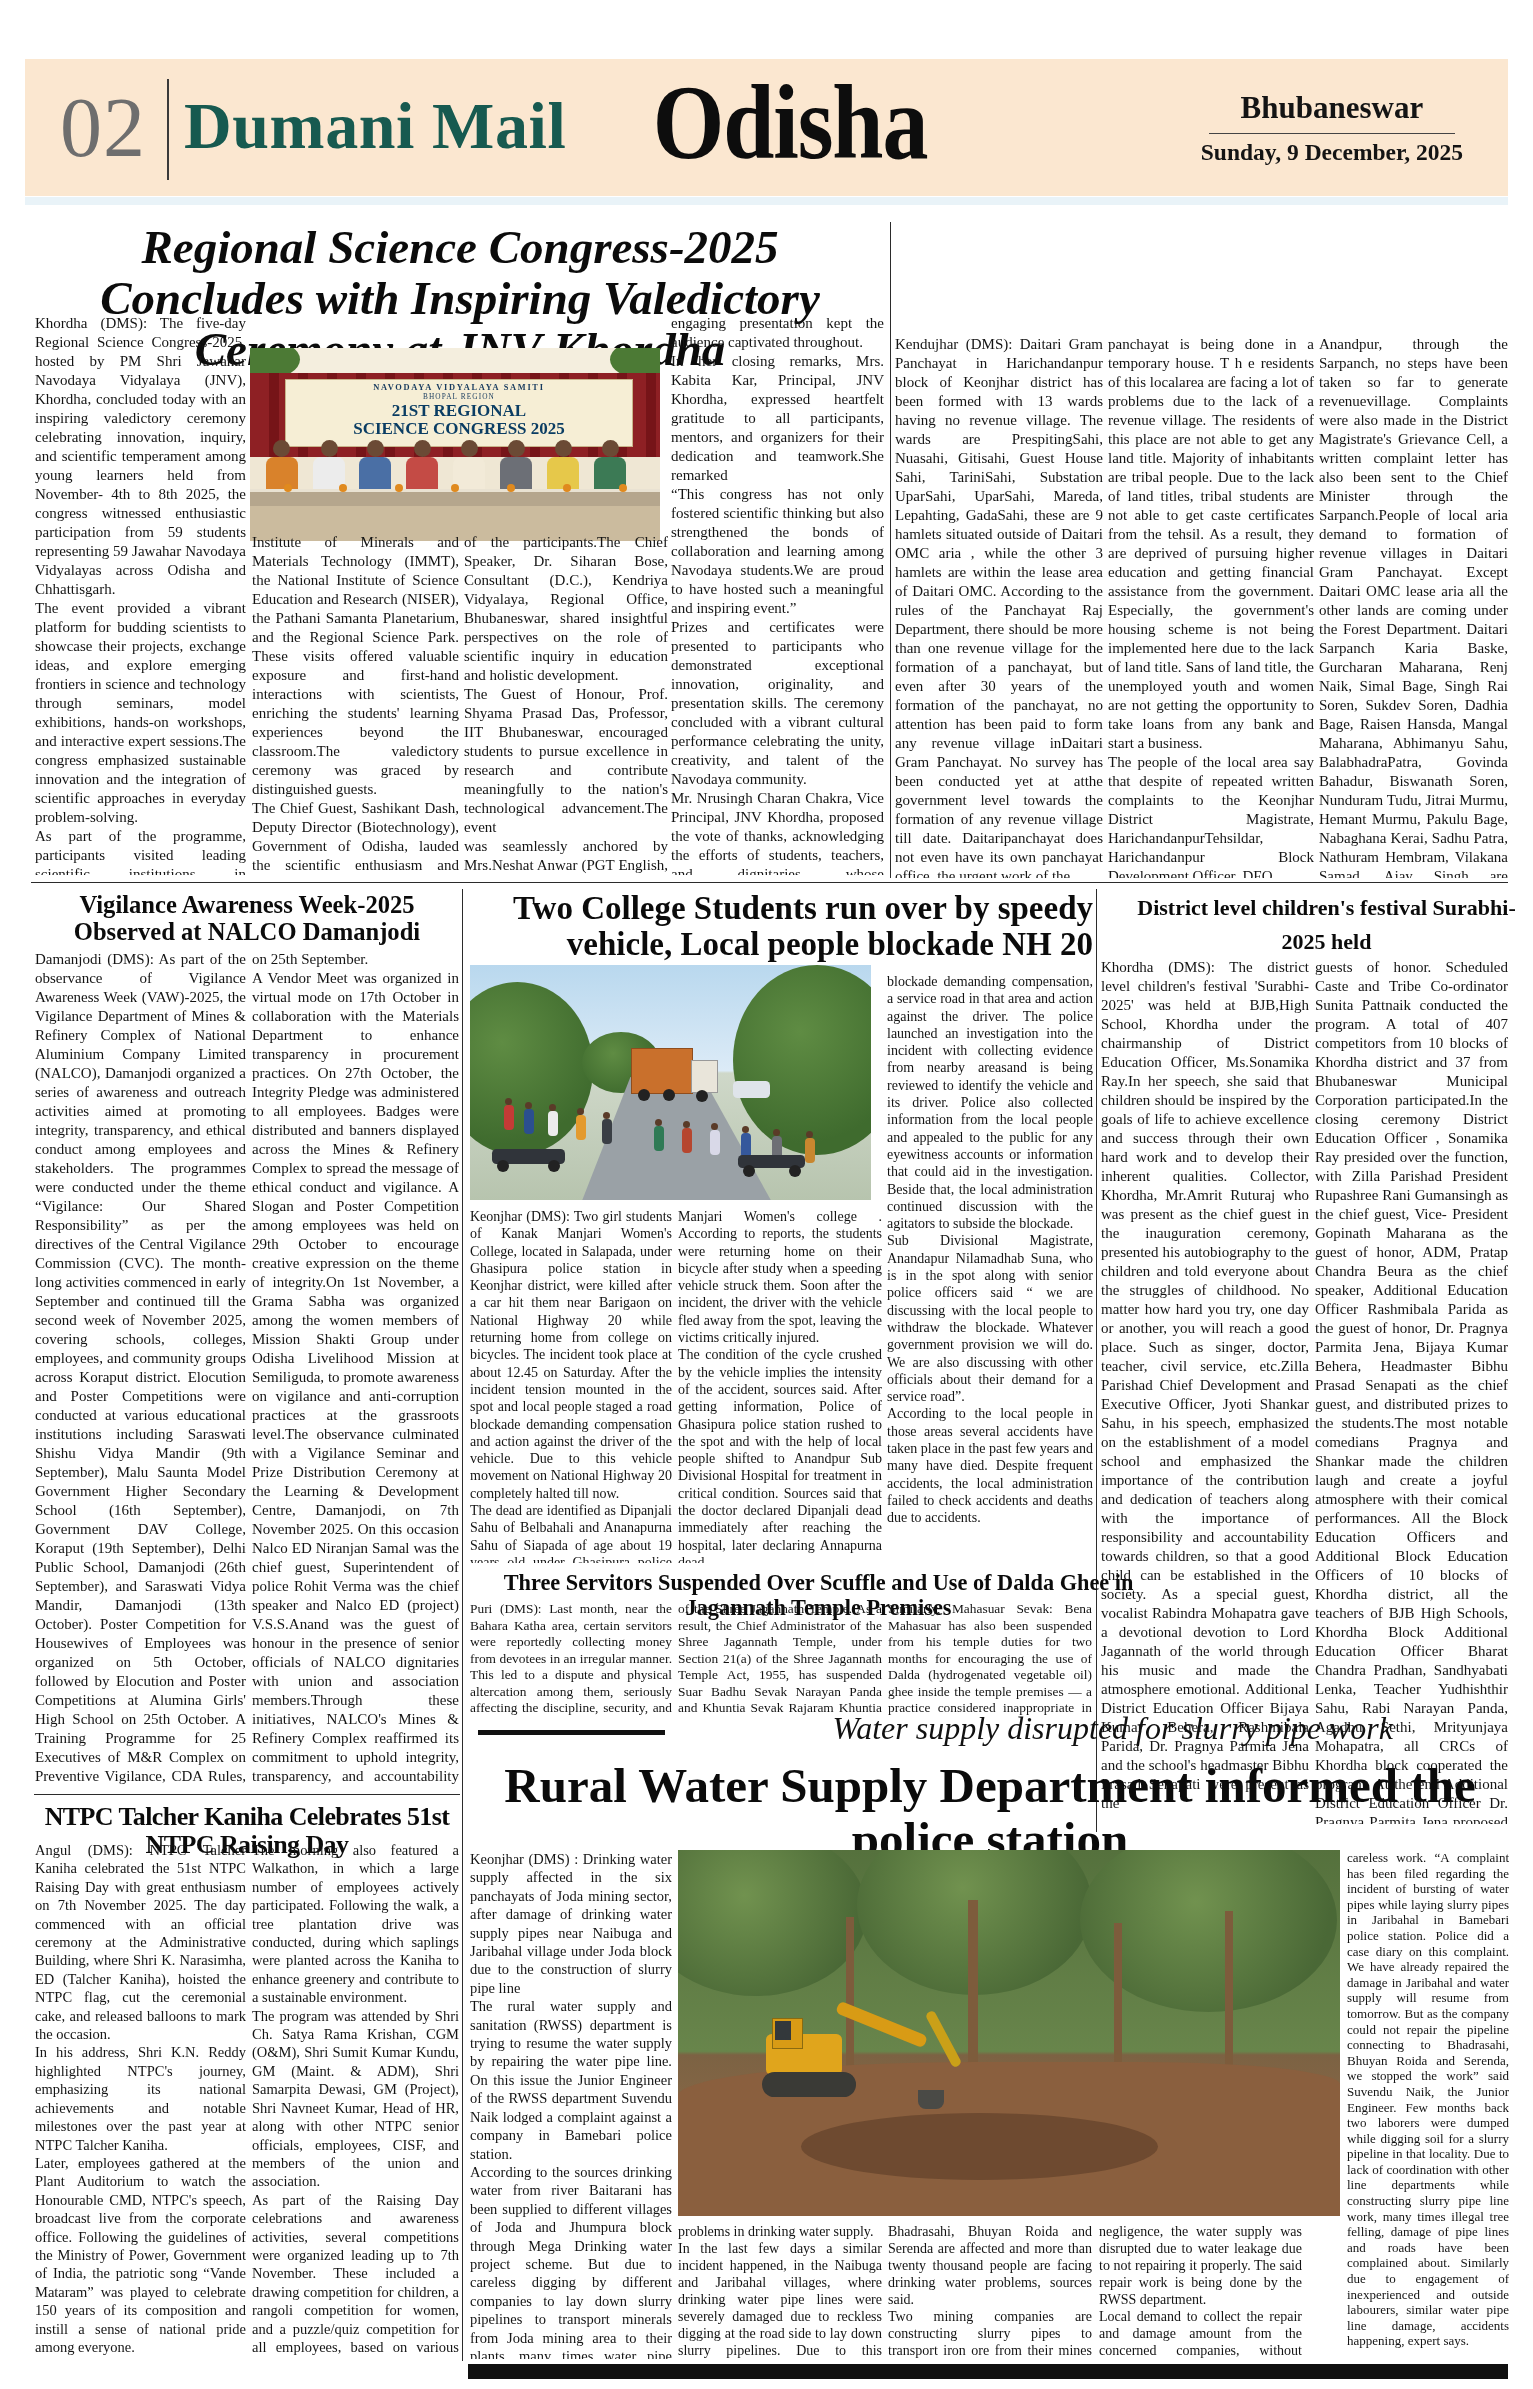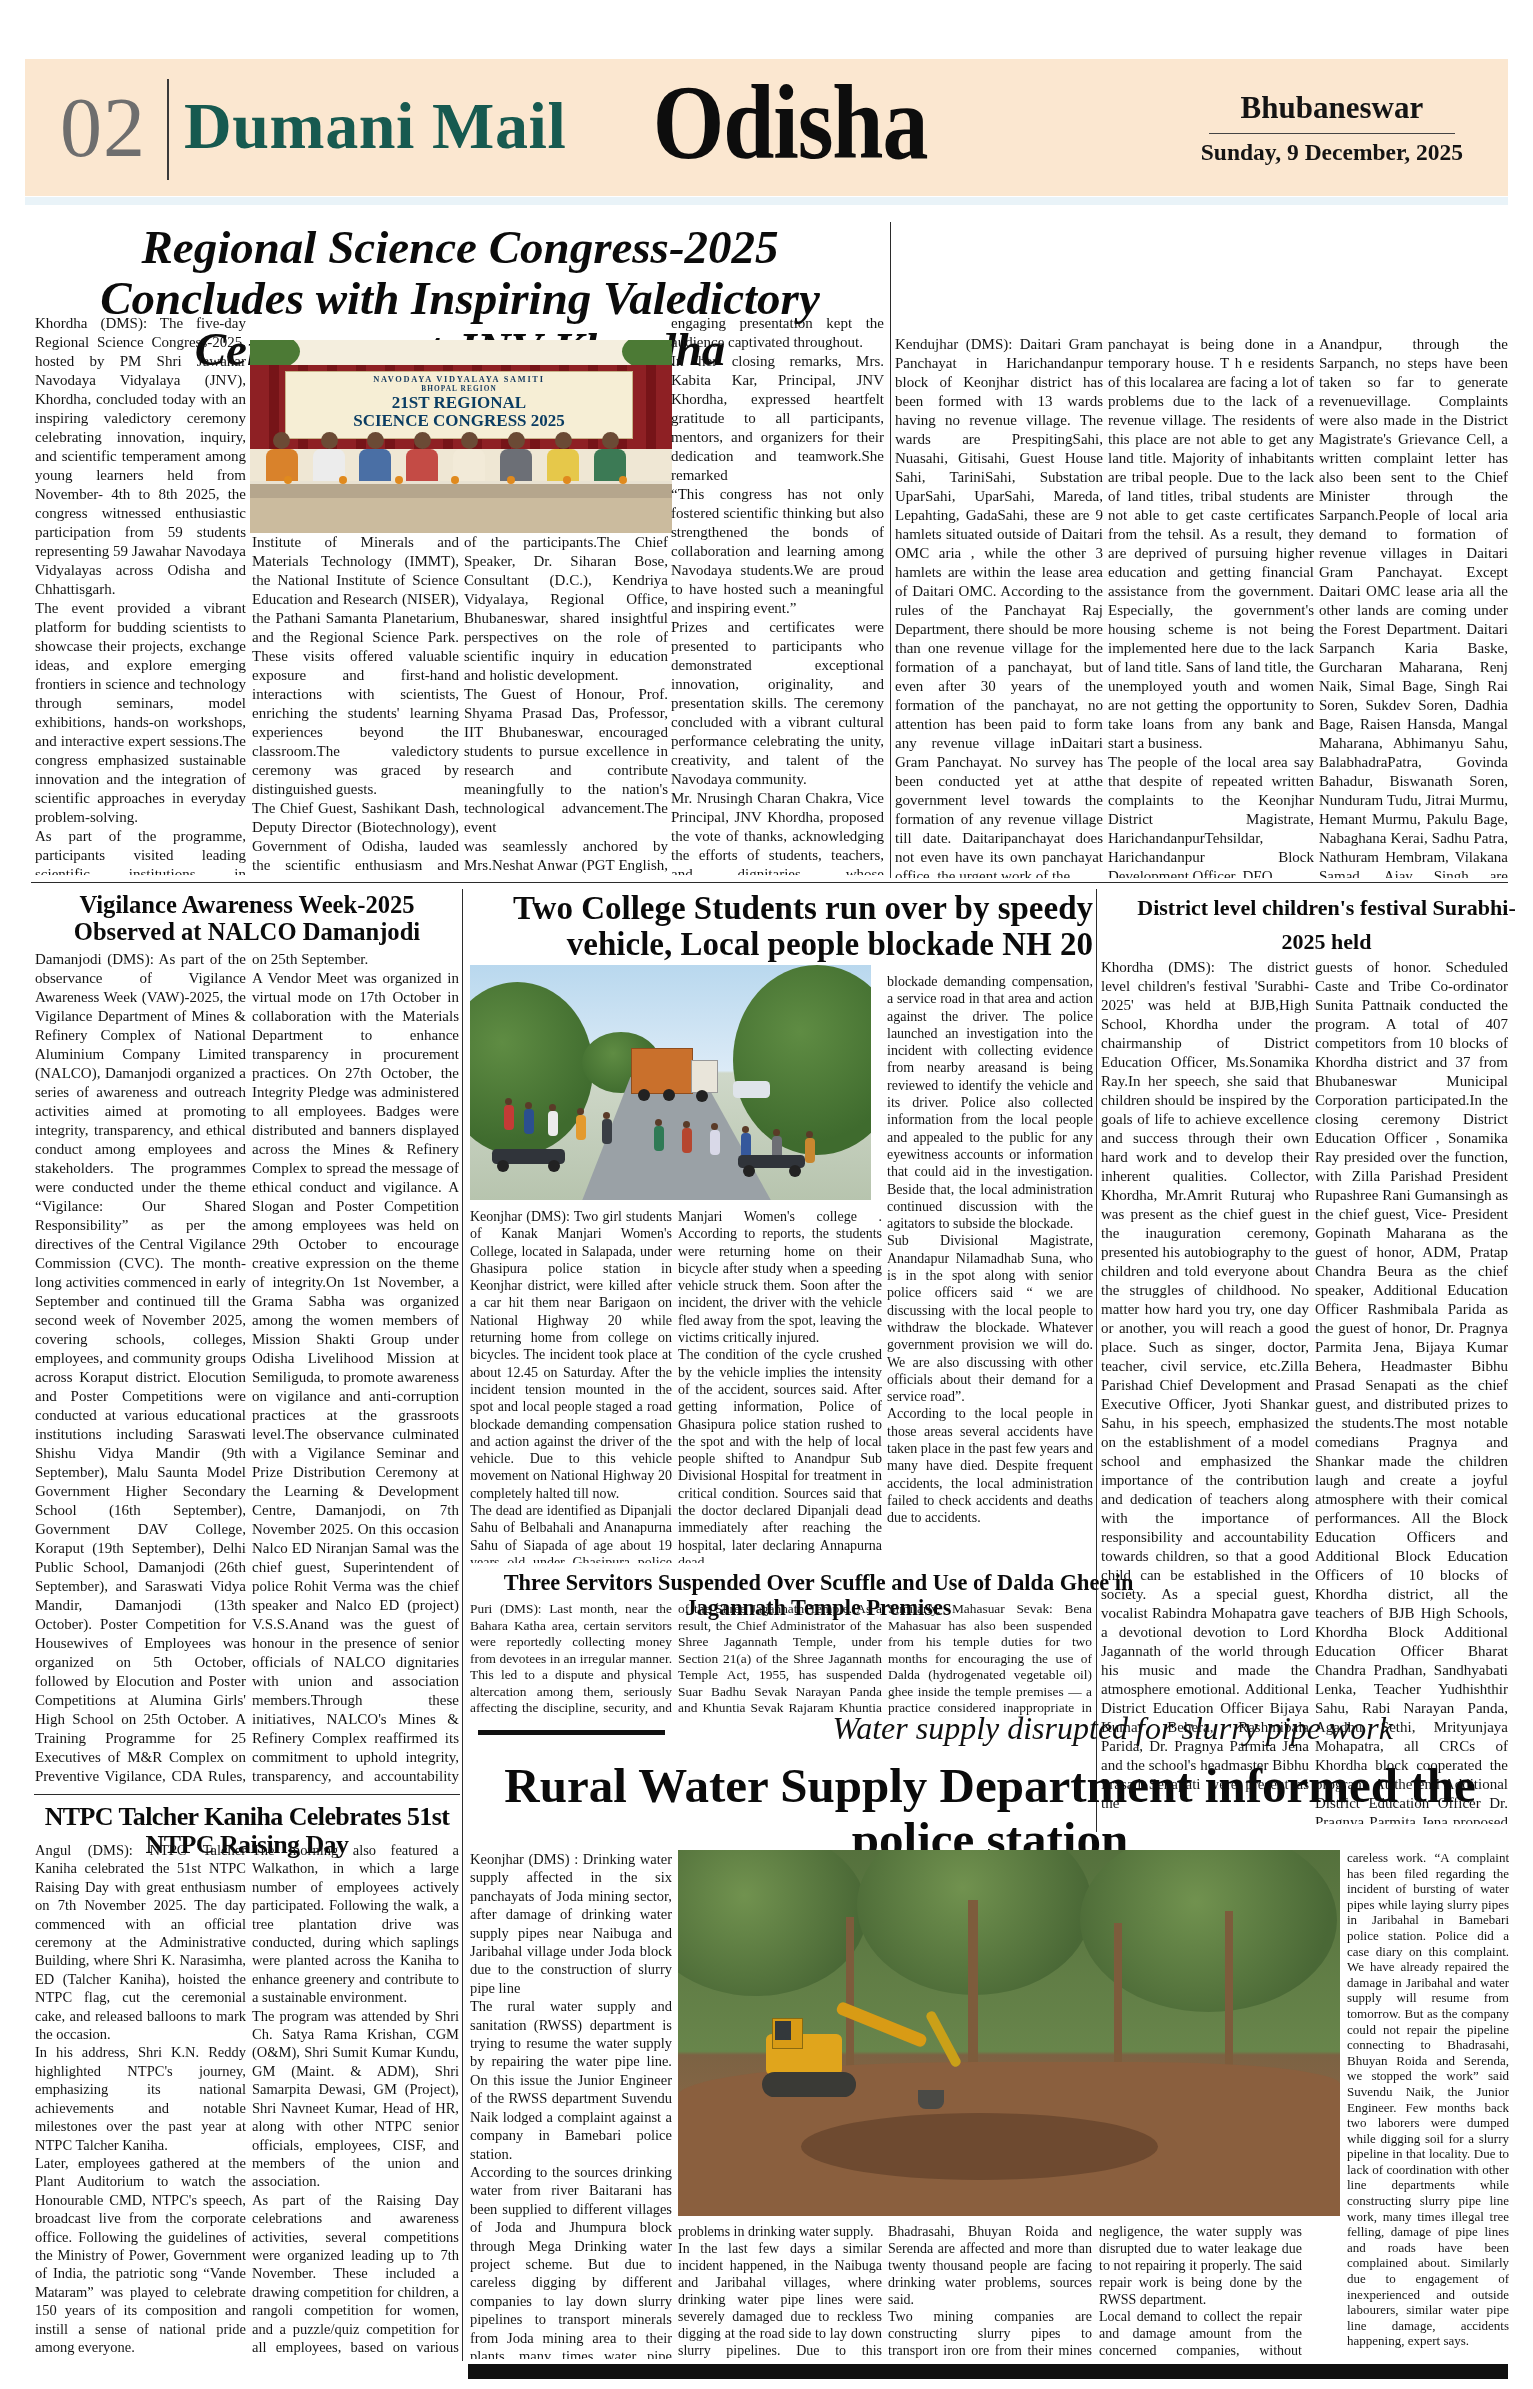--- a/index.html
+++ b/index.html
@@ -26,21 +26,21 @@
   .photo{position:absolute;overflow:hidden;}
   
   .p1{background:#efe7d4;}
   .p1 .wall{position:absolute;left:0;top:0;width:100%;height:27px;background:#f4eede;}
   .p1 .leaf{position:absolute;width:67px;height:39px;border-radius:50%;background:#4c7a35;}
   .p1 .curtain{position:absolute;left:0;top:24.6px;width:100%;height:84px;
        background:repeating-linear-gradient(90deg,#8e2024 0 19px,#761418 19px 29px);}
   .p1 .banner{position:absolute;left:35px;top:31px;width:346px;height:66px;background:#f6eed5;
        border:1.7px solid #c8b48a;text-align:center;}
   .p1 .bl1{font-size:8.4px;letter-spacing:1.7px;color:#173a5e;font-weight:bold;margin-top:3.4px;}
-  .p1 .bl2{font-size:7.3px;letter-spacing:1.1px;color:#173a5e;font-weight:bold;}
+  .p1 .bl2{font-size:7.3px;letter-spacing:1.1px;color:#173a5e;font-weight:normal;}
   .p1 .bl3{font-size:17px;color:#0b3d63;font-weight:bold;line-height:18px;margin-top:1.1px;}
   .p1 .bl4{font-size:17px;color:#0b3d63;font-weight:bold;line-height:18px;}
   .p1 .stagefloor{position:absolute;left:0;top:158px;width:100%;height:35px;background:#cbbb9e;}
   .p1 .table{position:absolute;left:0;top:141px;width:100%;height:19px;background:#b5a68d;border-top:3.4px solid #e9e2d2;}
   .p1 .person{position:absolute;top:109px;width:32px;height:35px;border-radius:7.8px 7.8px 0 0;}
   .p1 .head{position:absolute;top:-17px;left:7.8px;width:17px;height:17px;border-radius:50%;background:#6b4a35;}
   .p1 .mari{position:absolute;top:136px;width:7.8px;height:7.8px;border-radius:50%;background:#e08a1e;}
   
   .p2{background:linear-gradient(#b9d8ee 0%,#dcebf7 45%,#cfd8c9 46%,#b7c4ae 100%);}
   .p2 .tree{position:absolute;border-radius:50%;background:radial-gradient(circle at 40% 35%,#5f8c43,#3f6b2e 70%);}
@@ -90,21 +90,21 @@
   <div class="hdr-strip"></div>
 
   <div class="vr" style="left:890px;top:222px;height:656px;"></div>
   <div class="hr" style="left:31px;top:882px;width:1477px;"></div>
   <div class="vr" style="left:462px;top:889px;height:1472px;"></div>
   <div class="vr" style="left:1096px;top:889px;height:943px;"></div>
   <div class="hr" style="left:34px;top:1794px;width:426px;"></div>
 
   <div class="hl" style="left:34px;top:222px;width:852px;font-size:47px;line-height:51px;font-style:italic;">Regional Science Congress-2025 Concludes with Inspiring Valedictory Ceremony at JNV Khordha</div>
 
-  <div class="photo p1" style="left:250px;top:340px;width:422px;height:193px;">
+  <div class="photo p1" style="left:250px;top:348px;width:374px;height:193px;padding-left:36px;">
     <div class="wall"></div>
     <div class="leaf" style="left:-17px;top:-7.8px;"></div>
     <div class="leaf" style="right:-17px;top:-7.8px;"></div>
     <div class="curtain"></div>
     <div class="banner">
       <div class="bl1">NAVODAYA VIDYALAYA SAMITI</div>
       <div class="bl2">BHOPAL REGION</div>
       <div class="bl3">21ST REGIONAL</div>
       <div class="bl4">SCIENCE CONGRESS 2025</div>
     </div>

